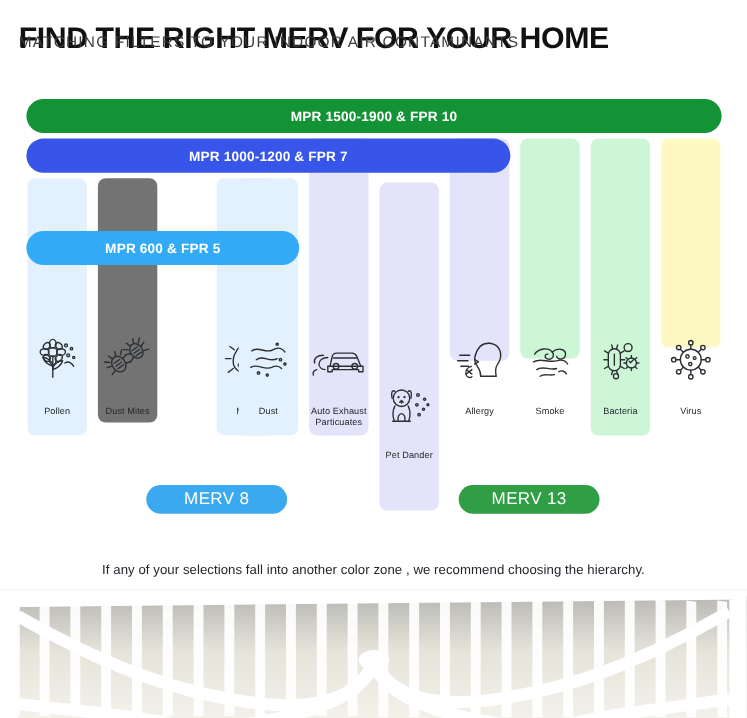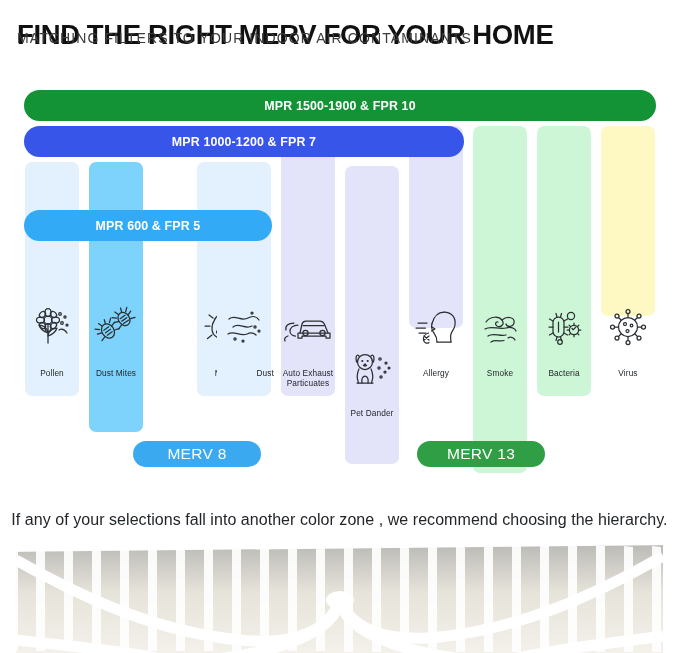--- a/index.html
+++ b/index.html
@@ -73,21 +73,21 @@
     position:absolute;top:0;height:26px;
     border-radius:14px;
     display:flex;align-items:center;justify-content:center;
     color:#ffffff;font-size:15.5px;font-weight:normal;
     letter-spacing:0.3px;
   }
 
   .note{
     position:absolute;left:0;top:511px;width:679px;
     text-align:center;
-    font-size:16px;
+    font-size:12px;
     color:#22262a;
     letter-spacing:0.05px;
   }
 
   
   .photo{
     position:absolute;left:0;top:536px;width:679px;height:117px;
     overflow:hidden;background:#e9e7e1;
   }
   .photo svg{display:block;width:679px;height:117px;}
@@ -123,21 +123,21 @@
      <circle cx="33" cy="20" r="1.3"></circle>
                 <circle cx="38" cy="22" r="1"></circle>
      <path d="M30 27 C 33 25 36 27 38 30"></path>
    </g>
             </svg>
           </div>
           <div class="col-label" style="top: 206px;">
             <div>Pollen</div>
           </div>
         </div>
-        <div class="col" style="left: 89px; top: 162px; width: 54px; height: 270px; background: #7dd3fc;">
+        <div class="col" style="left: 89px; top: 162px; width: 54px; height: 222px; background: #737373;">
           <div class="col-icon" style="top: 138px;">
             <svg width="46" height="46" viewBox="0 0 46 46">
               <g stroke="#2b2f33" stroke-width="1.25" fill="none" stroke-linecap="round" stroke-linejoin="round">
      <g transform="rotate(-35 15 28)">
        <ellipse cx="15" cy="28" rx="6" ry="7.5"></ellipse>
        <path d="M12 25 h6 M12 28 h6 M12 31 h6"></path>
        <path d="M9 22 l-3.5 -3 M9 26 l-4.5 -1.5 M9 31 l-4.5 1.5 M21 22 l3.5 -3 M21 26 l4.5 -1.5 M21 31 l4.5 1.5"></path>
        <path d="M13 20.5 l-1.5 -4 M17 20.5 l1.5 -4"></path>
      </g>
      <g transform="rotate(-35 31 16)">
@@ -179,21 +179,21 @@
      <path d="M12 24 C 18 19 24 27 31 23"></path>
      <path d="M7 31 C 13 27 19 34 26 31 C 30 29 33 30 35 32"></path>
      <circle cx="34" cy="24" r="1.1"></circle>
                 <circle cx="38" cy="28" r="1"></circle>
      <circle cx="14" cy="36" r="1.1"></circle>
                 <circle cx="22" cy="38" r="1"></circle>
      <circle cx="31" cy="10" r="1"></circle>
    </g>
             </svg>
           </div>
-          <div class="col-label" style="top: 206px; text-align: right;">
+          <div class="col-label" style="top: 206px;">
             <div>Dust</div>
           </div>
         </div>
         <div class="col" style="left: 281px; top: 126px; width: 54px; height: 270px; background: rgb(227, 228, 250);">
           <div class="col-icon" style="top: 174px;">
             <svg width="52" height="46" viewBox="0 0 52 46">
               <g stroke="#2b2f33" stroke-width="1.25" fill="none" stroke-linecap="round" stroke-linejoin="round">
      <path d="M18 30 L20 21 C 20.6 19 22 18 24 18 L38 18 C 40 18 41.4 19 42.4 21 L46 30"></path>
      <path d="M16 30 L48 30 L48 35 L44 35 L44 33 L20 33 L20 35 L16 35 Z"></path>
      <circle cx="23.5" cy="30" r="2.6"></circle>
@@ -248,21 +248,21 @@
      <path d="M8 20 L17 20 M6 25 L15.5 25 M9 30 L16 30"></path>
      <path d="M18.5 30 C 15 31 13 34 13.5 37 C 14 40 17 41 19 39.5"></path>
      <path d="M14 33 L19 37 M19 33 L14 37"></path>
    </g>
             </svg>
           </div>
           <div class="col-label" style="top: 242px;">
             <div>Allergy</div>
           </div>
         </div>
-        <div class="col" style="left: 473px; top: 126px; width: 54px; height: 347px; background: rgb(205, 246, 215);">
+        <div class="col" style="left: 473px; top: 126px; width: 54px; height: 200px; background: rgb(205, 246, 215);">
           <div class="col-icon" style="top: 174px;">
             <svg width="46" height="46" viewBox="0 0 46 46">
               <g stroke="#2b2f33" stroke-width="1.25" fill="none" stroke-linecap="round" stroke-linejoin="round">
      <path d="M9 19 C 13 13 22 13 25 17 C 28 21 24 25 20 23 C 17.5 21.6 18.5 18.5 21 19"></path>
      <path d="M25 17 C 31 12 38 15 37 20 C 36.2 24 30 24.5 29 21"></path>
      <path d="M8 26 C 14 22 22 27 29 25 C 34 23.5 38 25 39 28"></path>
      <path d="M11 33 C 16 29 23 34 29 32"></path>
      <path d="M14 39 C 18 36 23 39 27 37.5"></path>
      <path d="M31 35 C 34 33 37 35 38 37"></path>
    </g>

